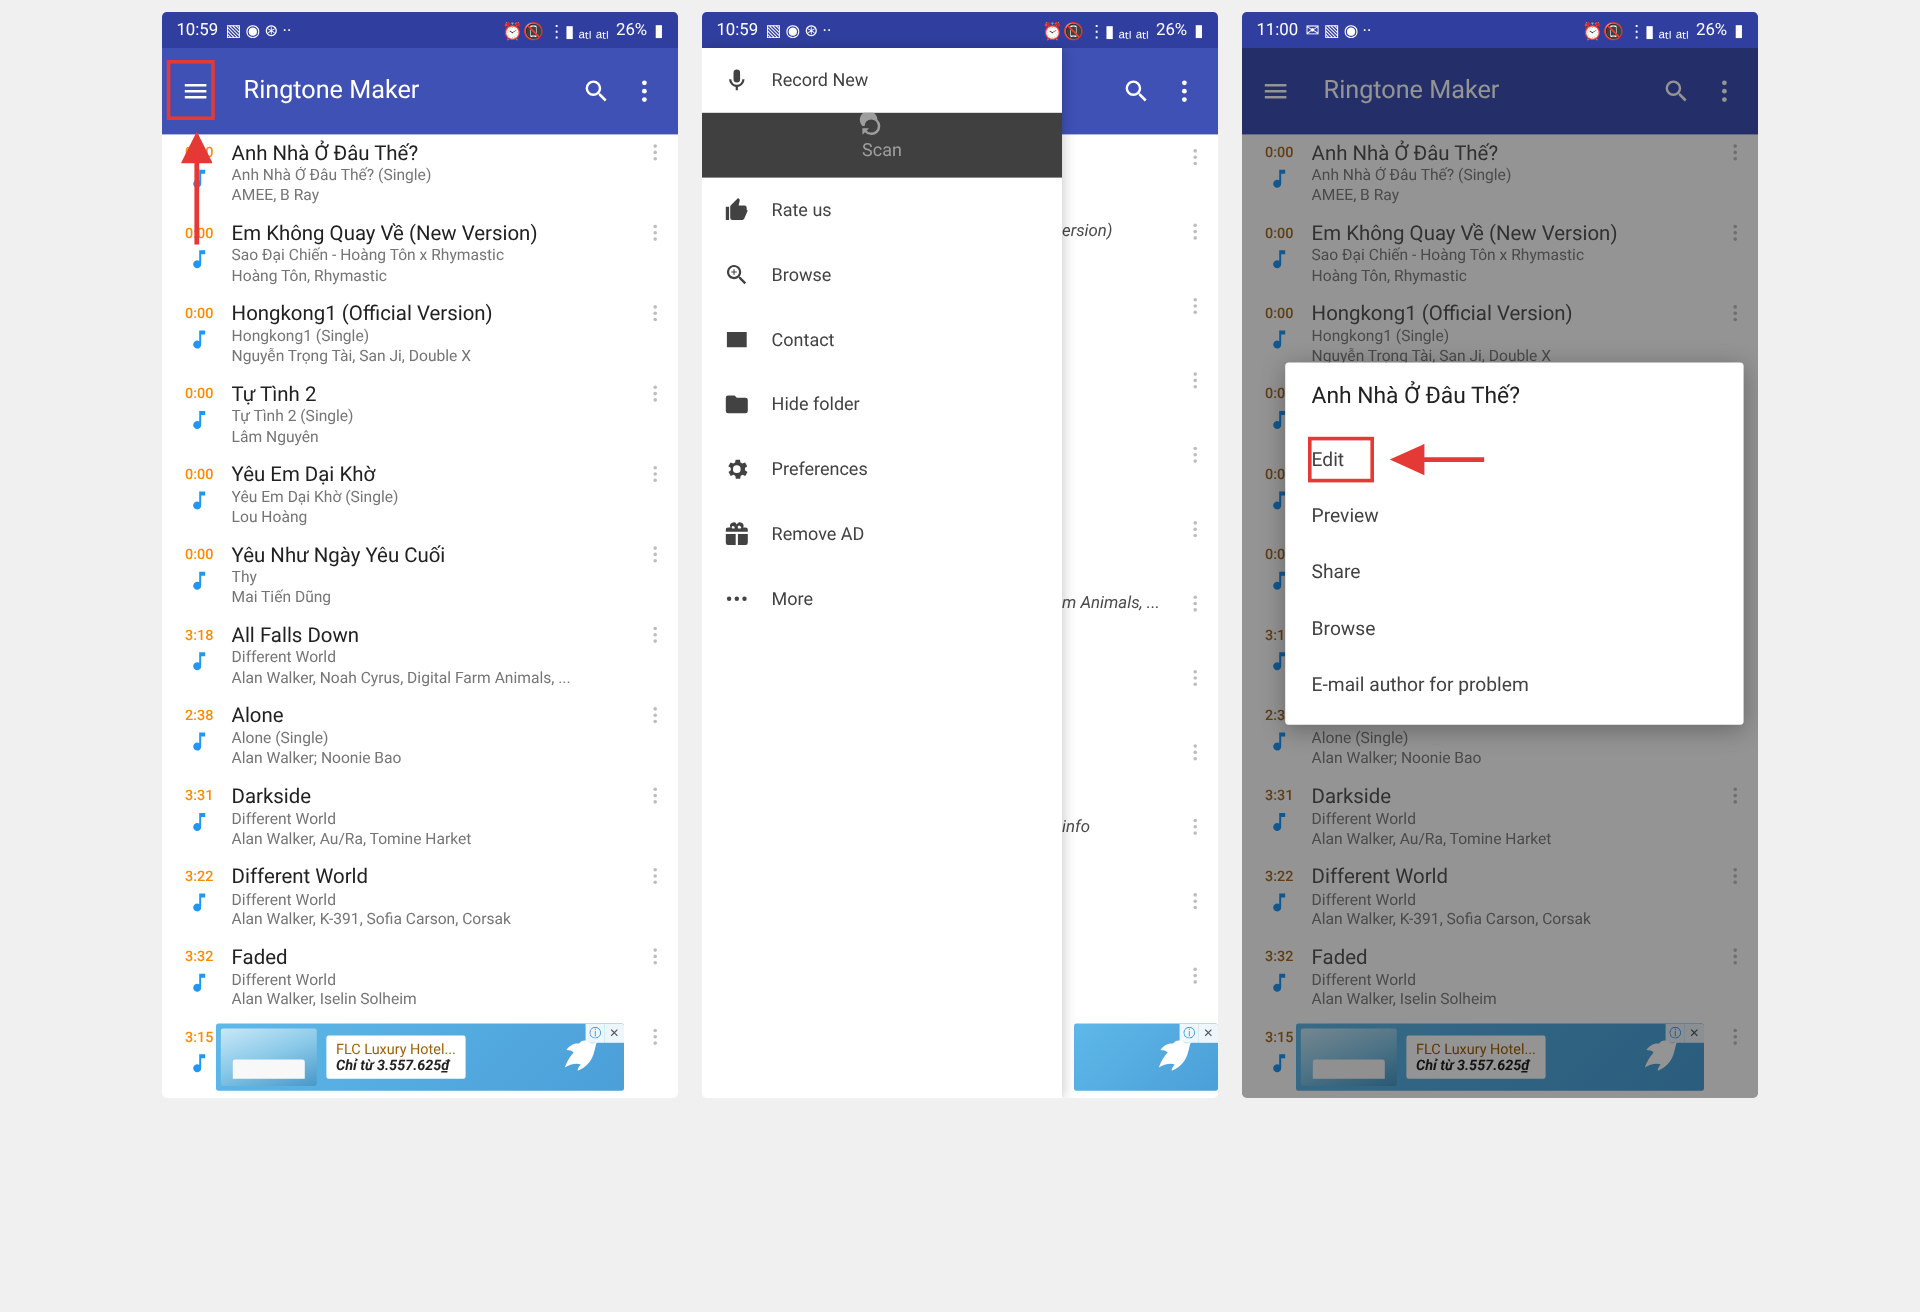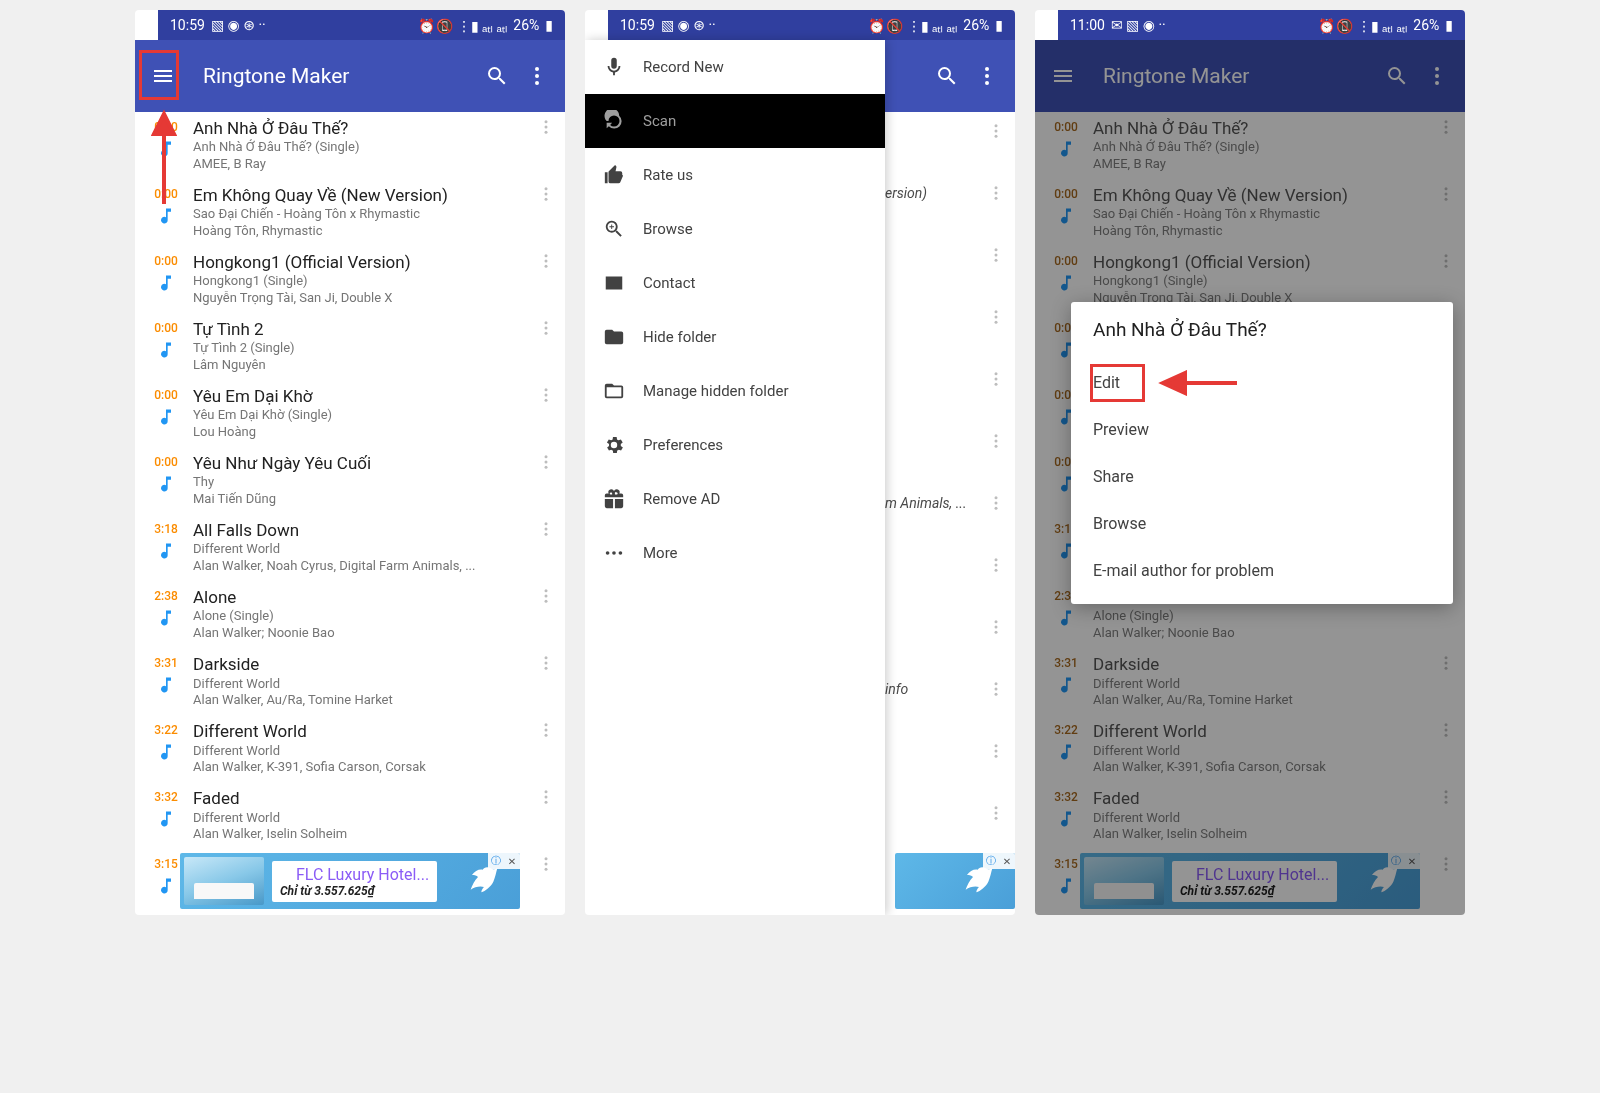--- a/index.html
+++ b/index.html
@@ -23,21 +23,20 @@
 
 .statusbar {
   height: 30px;
   background: #303f9f;
   color: #fff;
   display: flex;
   align-items: center;
   justify-content: space-between;
   padding: 0 12px;
   font-size: 14px;
-  margin-left: 23px;
 }
 .statusbar .sb-left, .statusbar .sb-right {
   display: flex;
   align-items: center;
   gap: 6px;
 }
 
 .appbar {
   height: 72px;
   background: #3f51b5;
@@ -139,21 +138,21 @@
   width: 60px; height: 16px;
   background: #f8f8f8;
   border-radius: 2px 2px 0 0;
 }
 .ad-text {
   background: #fff;
   padding: 4px 8px;
   border-radius: 2px;
   margin-left: 4px;
 }
-.ad-text .ad-line1 { font-size: 16px; color: #8b5cf6; margin-left: 16px; }
+.ad-text .ad-line1 { font-size: 12px; color: #a16207; }
 .ad-text .ad-line2 { font-size: 12px; font-weight: bold; color: #222; font-style: italic; }
 .ad-bird {
   position: absolute;
   right: 20px;
   top: 50%;
   transform: translateY(-50%);
 }
 .ad-bird svg { width: 32px; height: 32px; fill: #fff; }
 .ad-close {
   position: absolute;
@@ -210,21 +209,22 @@
   width: 40px;
   display: flex;
   align-items: center;
 }
 .drawer-item .di-icon svg { width: 22px; height: 22px; fill: #424242; }
 .drawer-item .di-label {
   font-size: 15px;
   color: #424242;
 }
 .drawer-item.selected {
-  background: #000000;
+  background: #404040;
+  flex-direction: column;
 }
 .drawer-item.selected .di-label { color: #9e9e9e; }
 .drawer-item.selected .di-icon svg { fill: #9e9e9e; }
 .peek-list {
   position: absolute;
   top: 90px;
   right: 0;
   width: 130px;
   z-index: 2;
 }
@@ -783,28 +783,20 @@
     <div class="di-icon">
           <svg viewBox="0 0 24 24">
             <use href="#i-folder"></use>
           </svg>
         </div>
     <div class="di-label">Hide folder</div>
   </div>
       <div class="drawer-item">
     <div class="di-icon">
           <svg viewBox="0 0 24 24">
-            <use href="#i-folder-open"></use>
-          </svg>
-        </div>
-    <div class="di-label">Manage hidden folder</div>
-  </div>
-      <div class="drawer-item">
-    <div class="di-icon">
-          <svg viewBox="0 0 24 24">
             <use href="#i-gear"></use>
           </svg>
         </div>
     <div class="di-label">Preferences</div>
   </div>
       <div class="drawer-item">
     <div class="di-icon">
           <svg viewBox="0 0 24 24">
             <use href="#i-gift"></use>
           </svg>

